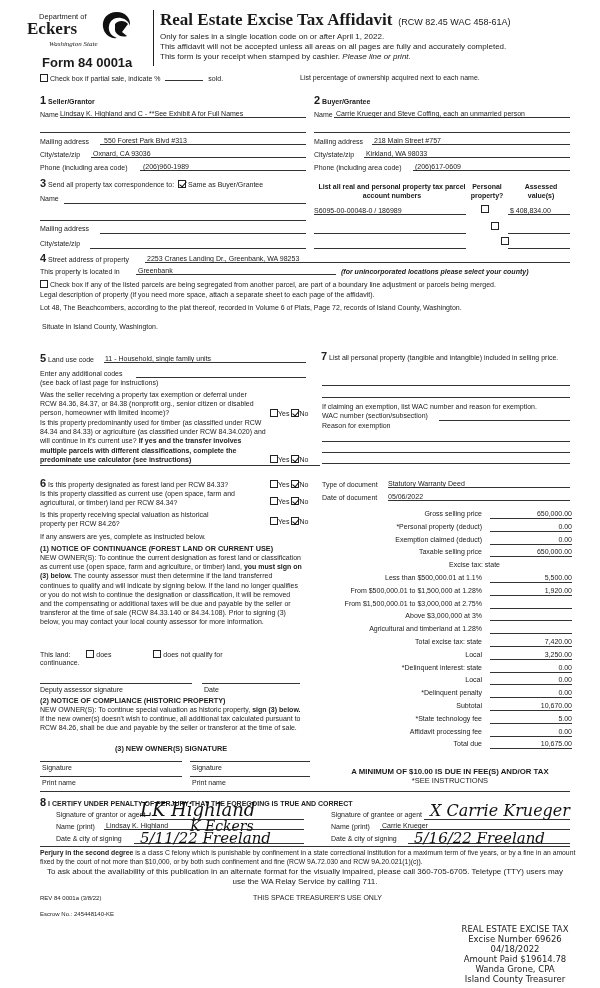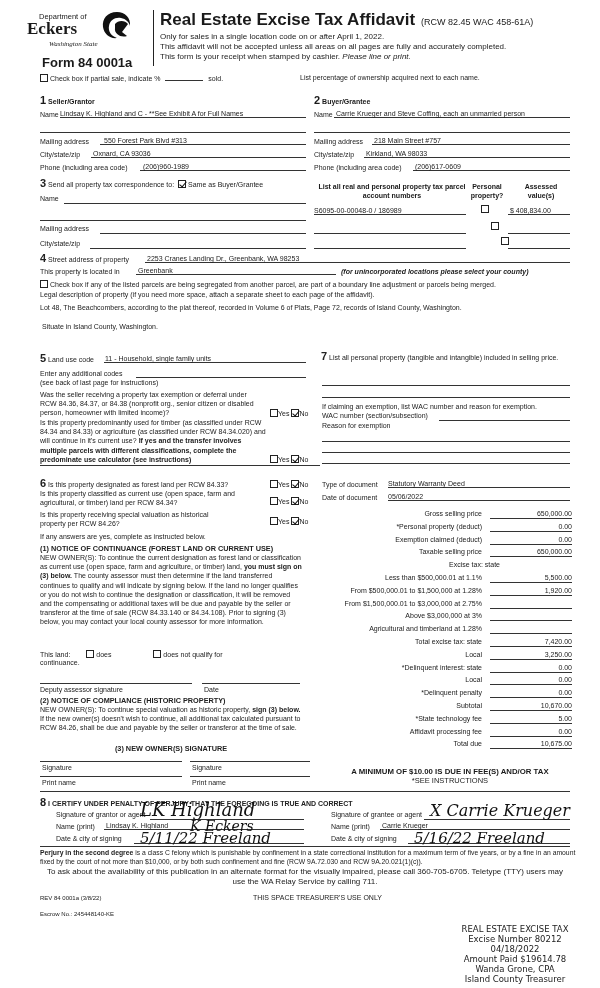--- a/index.html
+++ b/index.html
@@ -32,21 +32,21 @@
   <div style="position:absolute;left:22px;top:30px;font-size:7px;font-style:italic;font-family:'Liberation Serif',serif;">Washington State</div>
   <svg width="32" height="30" viewBox="0 0 32 30" style="position:absolute;left:74px;top:0px;">
     <path d="M16 2 C6 2 1 9 2 17 C3 24 9 29 16 28 C10 26 7 21 8 16 C9 10 14 7 20 8 C25 9 28 12 29 16 C30 8 24 2 16 2 Z" fill="#111"></path>
     <path d="M14 14 C17 10 24 10 27 14 L21 22 L26 26 C20 28 13 24 14 18 Z" fill="#111"></path>
   </svg>
 </div>
 <div class="abs b" style="left:42px;top:55px;font-size:13px;">Form 84 0001a</div>
 <div class="abs" style="left:153px;top:10px;width:1px;height:56px;background:#222;"></div>
 
 <div class="abs" style="left:160px;top:10px;white-space:nowrap;">
-  <span class="b" style="font-size:17px;">Real Estate Excise Tax Affidavit</span>
+  <span class="b" style="font-size:17px;font-family:Liberation Serif, serif;">Real Estate Excise Tax Affidavit</span>
   <span style="font-size:9px;margin-left:4px;">(RCW 82.45 WAC 458-61A)</span>
 </div>
 <div class="abs lbl" style="left:160px;top:32px;font-size:8px;">Only for sales in a single location code on or after April 1, 2022.</div>
 <div class="abs lbl" style="left:160px;top:42px;font-size:8px;">This affidavit will not be accepted unless all areas on all pages are fully and accurately completed.</div>
 <div class="abs lbl" style="left:160px;top:52px;font-size:8px;">
   <span>This form is your receipt when stamped by cashier.</span>
   <span class="i">Please line or print.</span>
 </div>
 
 
@@ -355,21 +355,21 @@
   <span>is a class C felony which is punishable by confinement in a state correctional institution for a maximum term of five years, or by a fine in an amount fixed by the court of not more than $10,000, or by both such confinement and fine (RCW 9A.72.030 and RCW 9A.20.021(1)(c)).</span>
 </div>
 <div class="abs center" style="left:45px;top:867px;width:520px;font-size:8px;line-height:10px;white-space:normal;">To ask about the availability of this publication in an alternate format for the visually impaired, please call 360-705-6705. Teletype (TTY) users may use the WA Relay Service by calling 711.</div>
 <div class="abs lbl" style="left:40px;top:895px;font-size:6px;">REV 84 0001a (3/8/22)</div>
 <div class="abs lbl" style="left:253px;top:894px;font-size:7px;">THIS SPACE TREASURER'S USE ONLY</div>
 <div class="abs lbl" style="left:40px;top:911px;font-size:6px;">Escrow No.:  245448140-KE</div>
 
 
 <div class="abs stamp" style="left:455px;top:924px;width:120px;">
   <div>REAL ESTATE EXCISE TAX</div>
-  <div>Excise Number 80212</div>
+  <div>Excise Number 69626</div>
   <div>04/18/2022</div>
   <div>Amount Paid $19614.78</div>
   <div>Wanda Grone, CPA</div>
   <div>Island County Treasurer</div>
 </div>
 
 
 
 
 </body></html>

